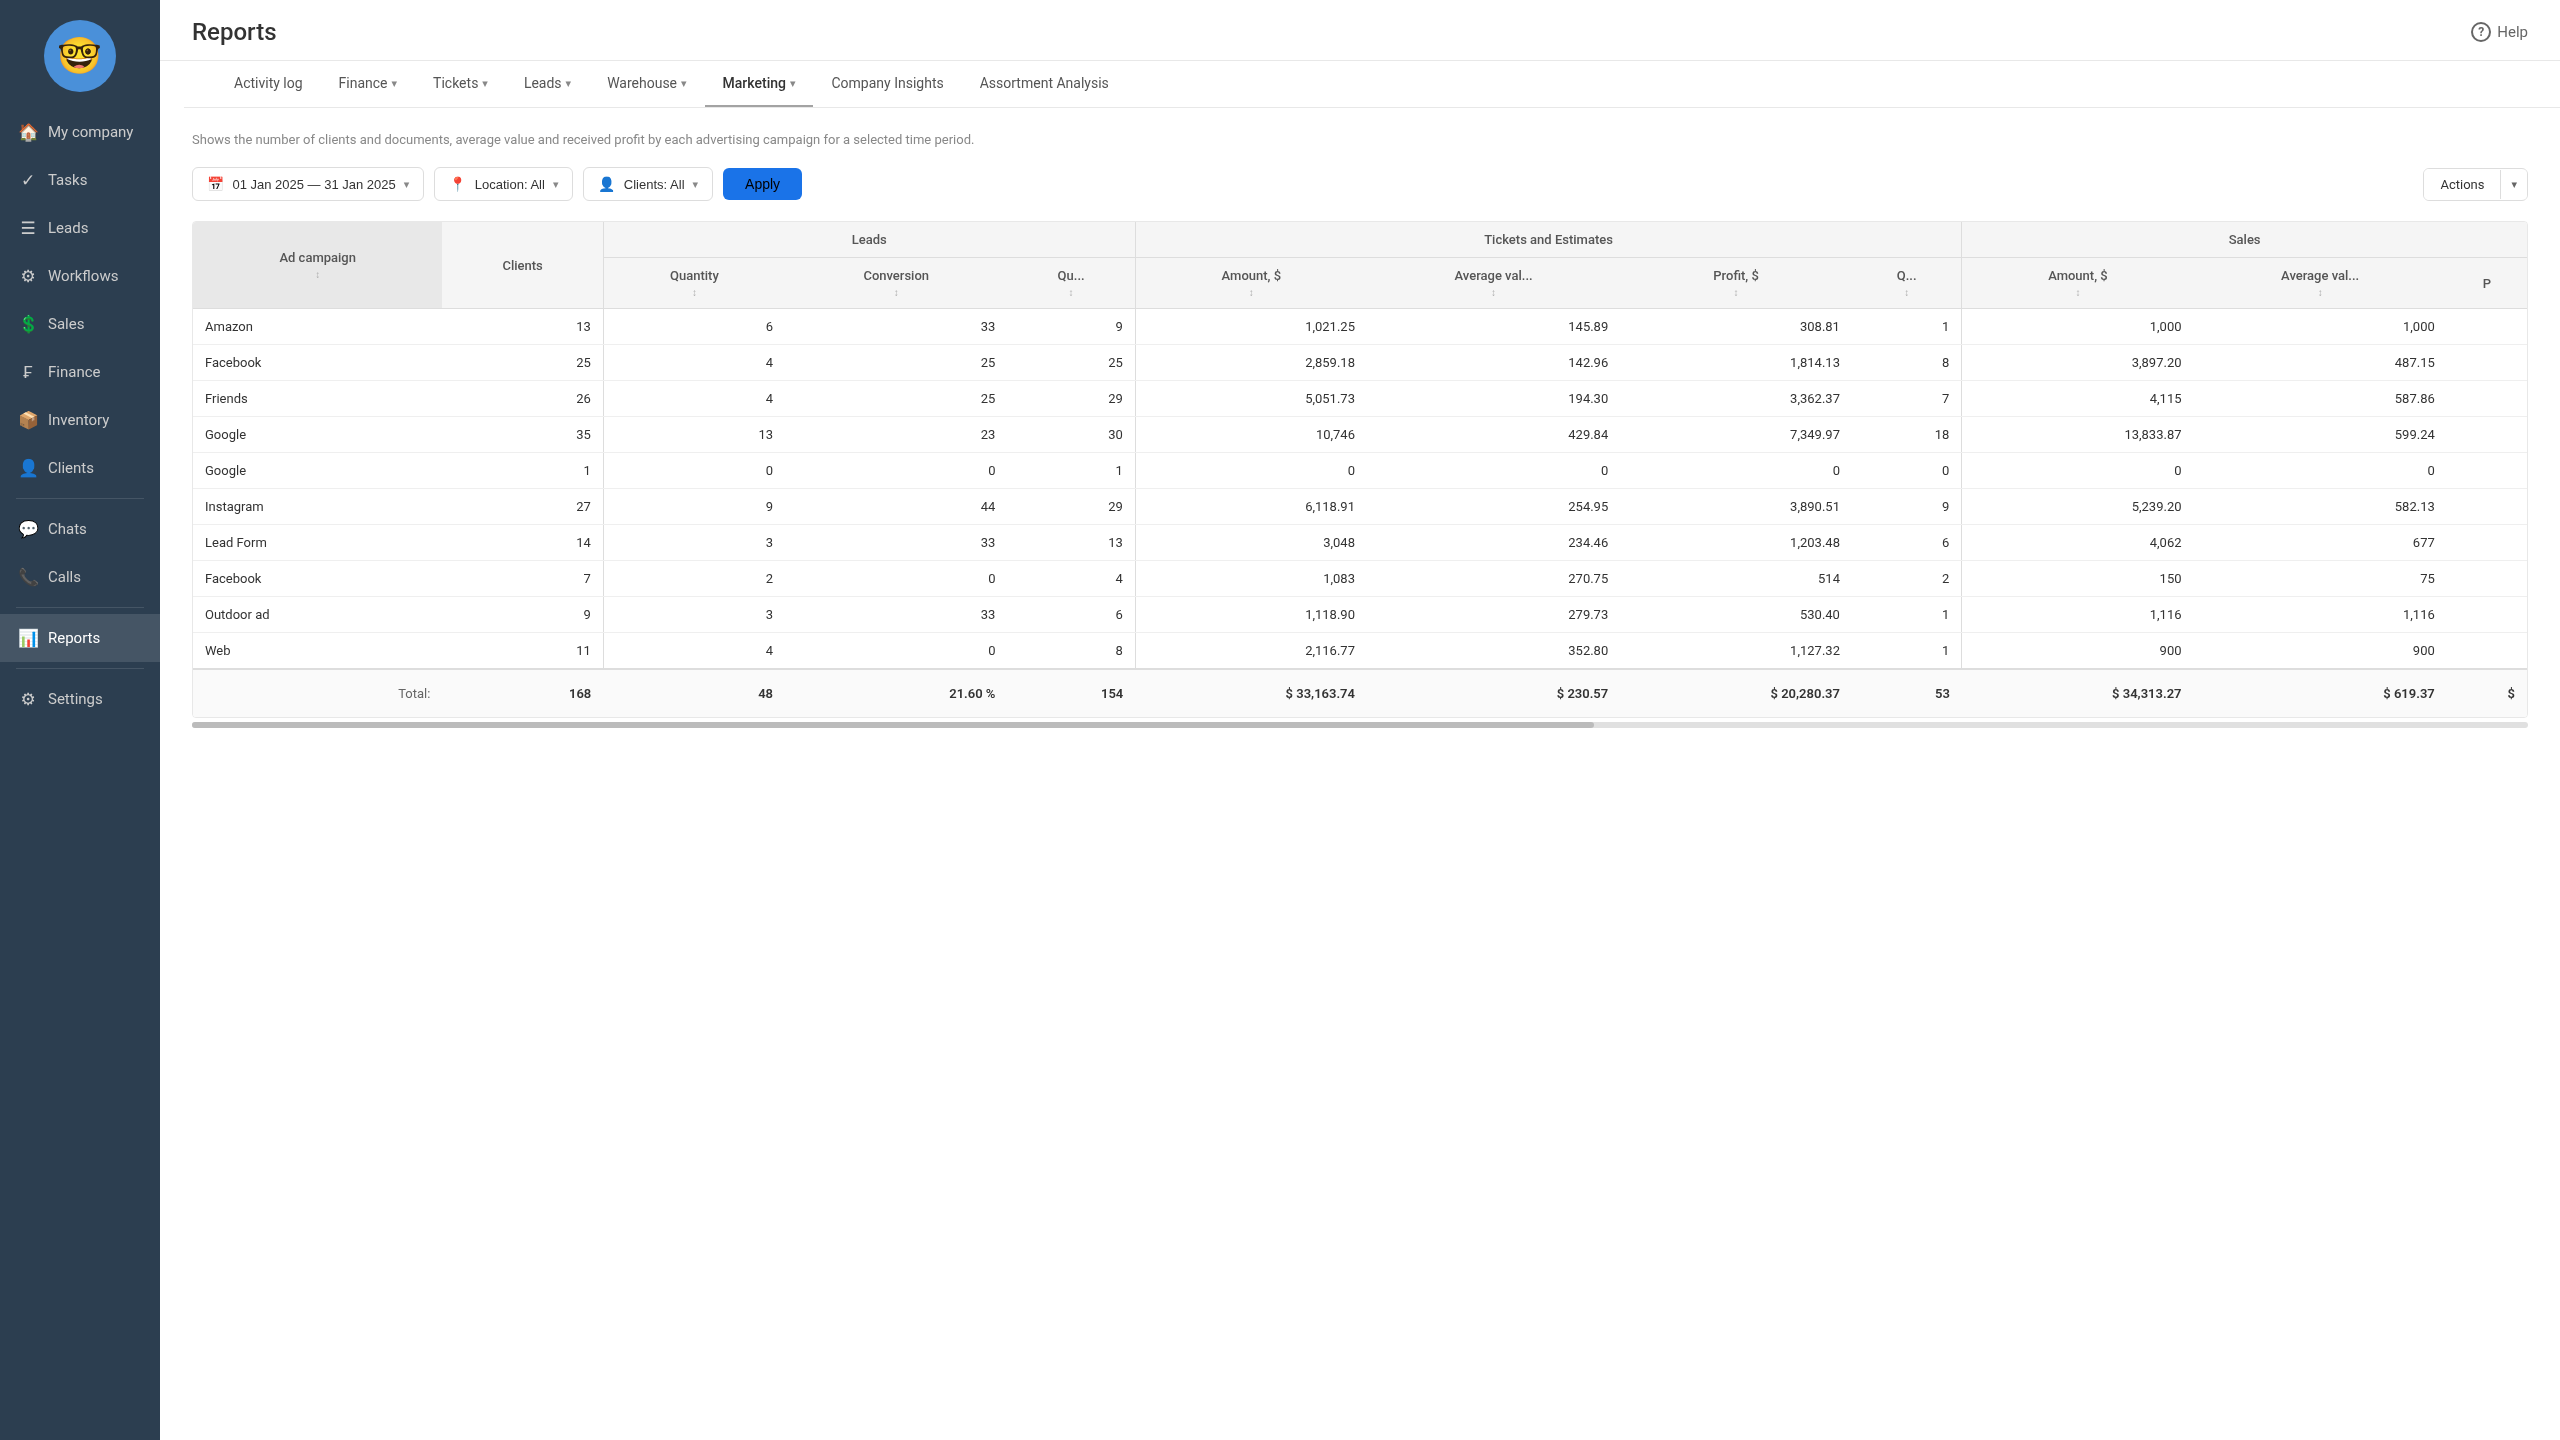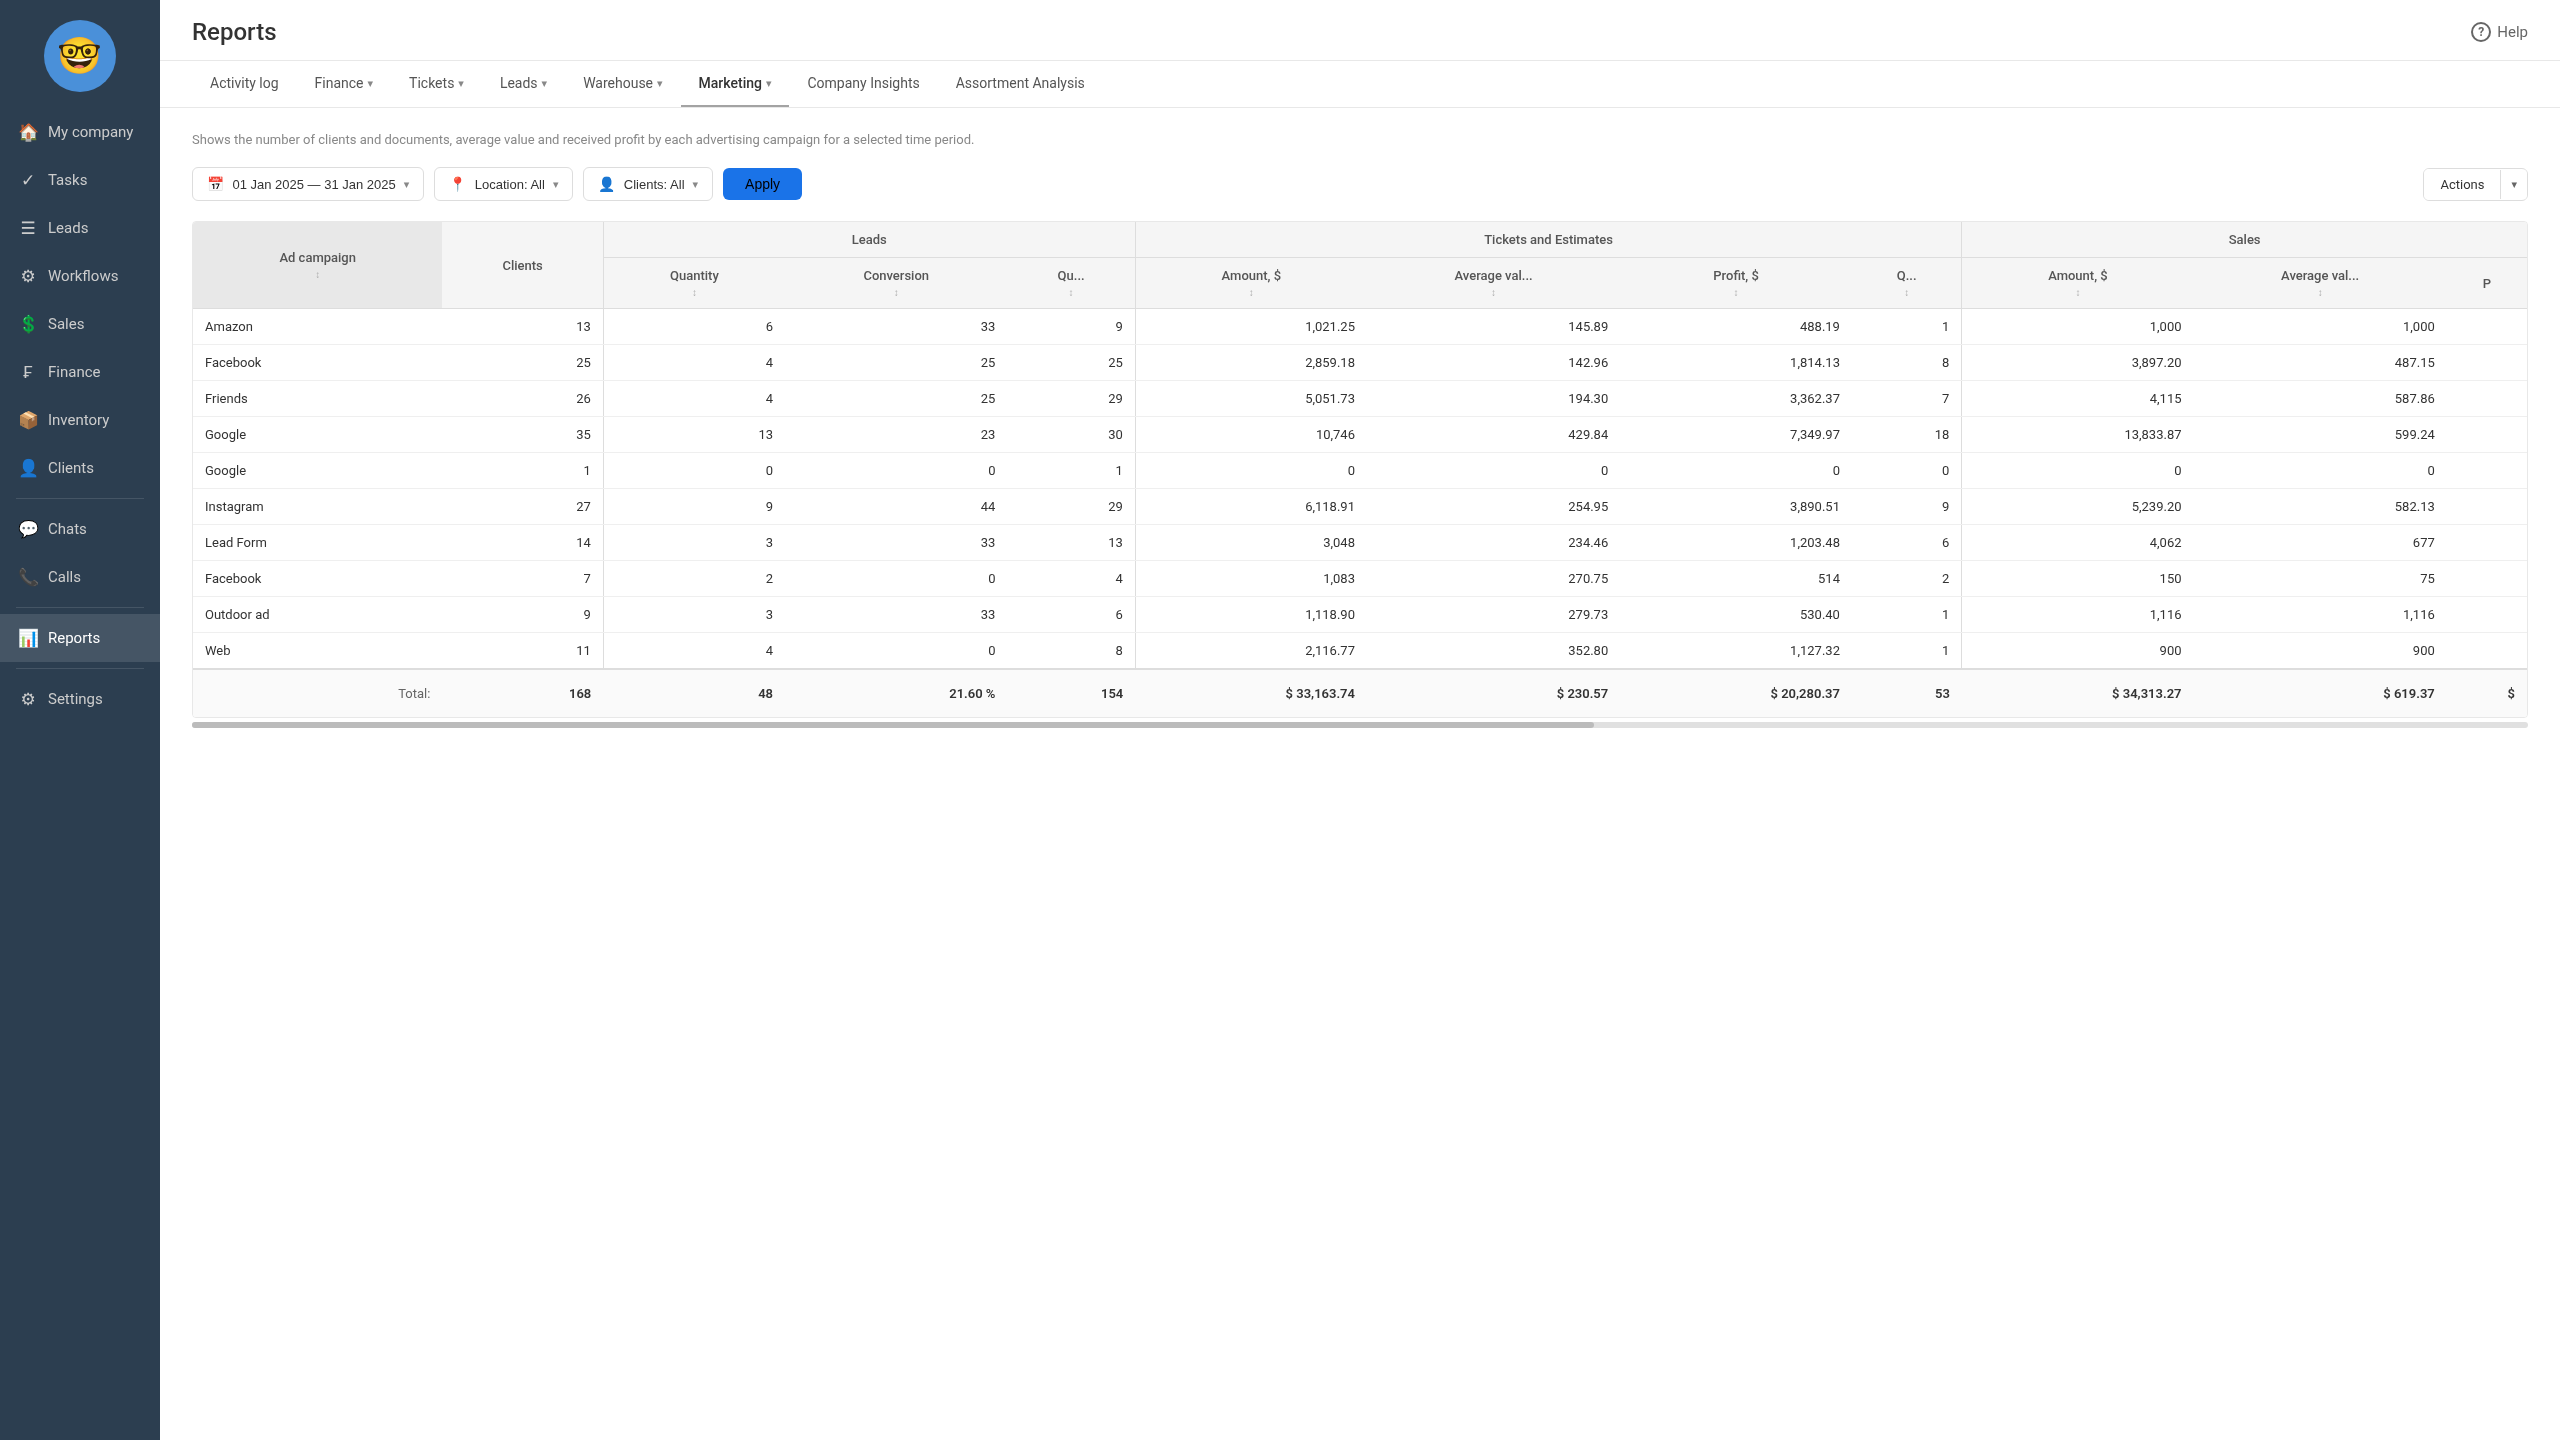--- a/index.html
+++ b/index.html
@@ -94,20 +94,21 @@
 
     
     .tabs {
       display: flex;
       align-items: center;
       padding: 0 32px;
       border-bottom: 1px solid #e8e8e8;
       background: #fff;
       gap: 0;
       overflow-x: auto;
+      margin-left: 24px;
     }
     .tab {
       display: flex;
       align-items: center;
       gap: 4px;
       padding: 14px 18px;
       color: #555;
       cursor: pointer;
       font-size: 14px;
       white-space: nowrap;
@@ -488,21 +489,21 @@
         </thead>
         <tbody id="table-body">
         <tr>
       <td>Amazon</td>
       <td>13</td>
       <td class="col-group-border">6</td>
       <td>33</td>
       <td>9</td>
       <td class="col-group-border">1,021.25</td>
       <td>145.89</td>
-      <td>488.19</td>
+      <td>308.81</td>
       <td>1</td>
       <td class="col-group-border">1,000</td>
       <td>1,000</td>
       <td></td>
     </tr>
             <tr>
       <td>Facebook</td>
       <td>25</td>
       <td class="col-group-border">4</td>
       <td>25</td>

